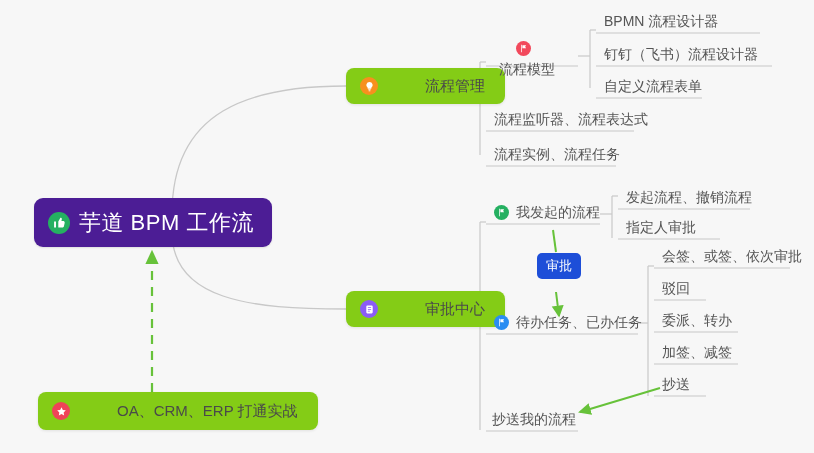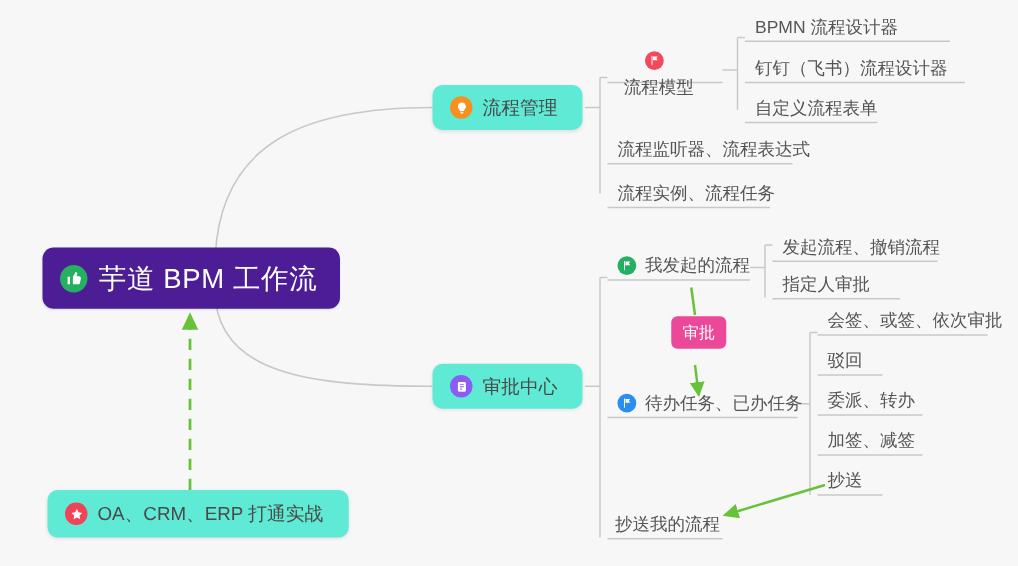--- a/index.html
+++ b/index.html
@@ -45,46 +45,47 @@
   }
   .root-label {
     color: #ffffff;
     font-size: 22px;
     letter-spacing: 0.5px;
     margin-left: 9px;
   }
 
   
   .card-node {
-    background: #5eead4;
+    background: #84cc16;
     border-radius: 8px;
     padding: 0 20px 0 14px;
     height: 36px;
     box-shadow: 0 1px 3px rgba(0,0,0,0.09);
+    gap: 39px;
   }
   .card-label {
     font-size: 15px;
     color: #4a4a4a;
     margin-left: 8px;
   }
 
   
   .leaf-node {
     font-size: 14px;
     color: #555555;
     height: 26px;
     line-height: 26px;
     padding: 0 6px;
   }
   .leaf-node.with-icon { padding-left: 2px; }
   .leaf-label { margin-left: 7px; }
 
   
   .tag-node {
-    background: #ec4899;
+    background: #1d4ed8;
     border-radius: 5px;
     height: 26px;
     padding: 0 9px;
     justify-content: flex-end;
   }
   .tag-label {
     color: #ffffff;
     font-size: 13px;
   }
 

